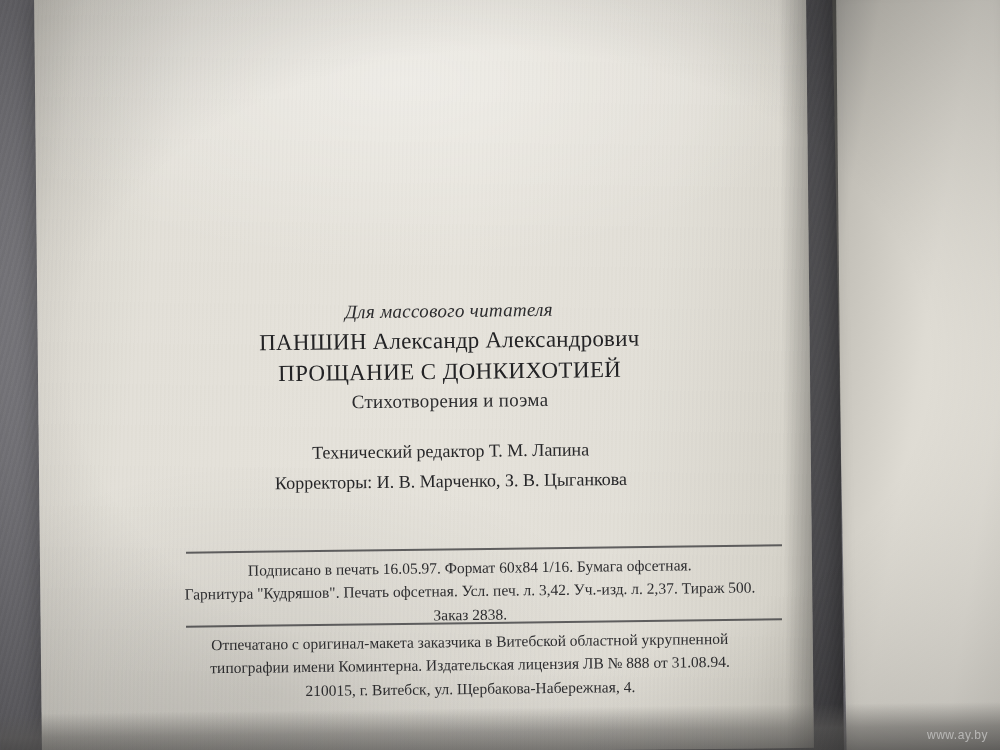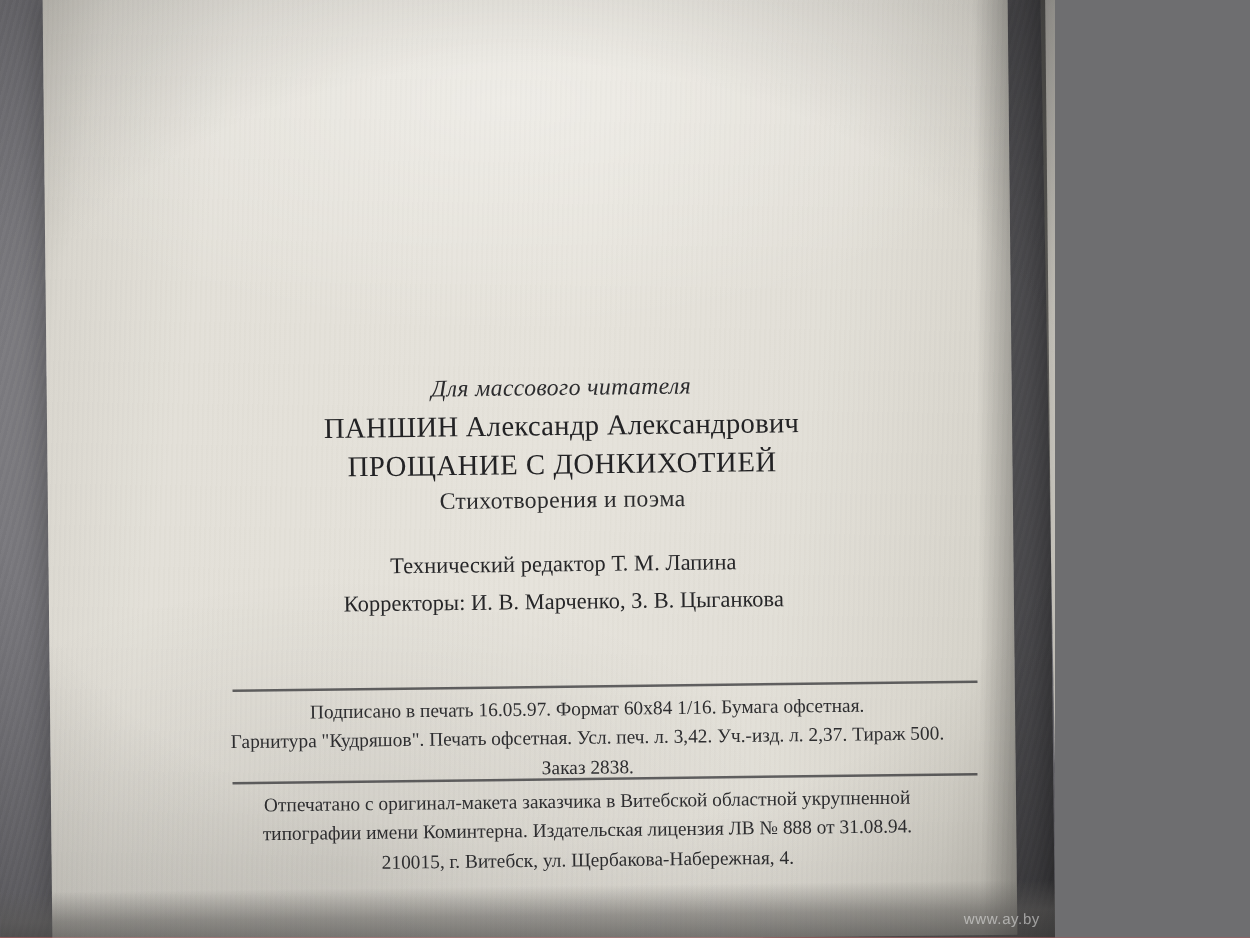--- a/index.html
+++ b/index.html
@@ -2,25 +2,25 @@
 <html><head>
 <meta charset="utf-8">
 <style>
   html, body {
     margin: 0;
     padding: 0;
     background: #6e6e70;
   }
   #page {
     position: relative;
-    width: 844px;
+    width: 1000px;
     height: 750px;
     overflow: hidden;
     font-family: "Liberation Serif", serif;
-    background: #ef4444;
+    background: #3b82f6;
   }
 
   
   .backdrop {
     position: absolute;
     inset: 0;
     background:
       radial-gradient(ellipse 1100px 700px at 45% 40%, #8b8a8e 0%, #77767b 45%, #5c5b60 100%);
   }
   .backdrop::after{

